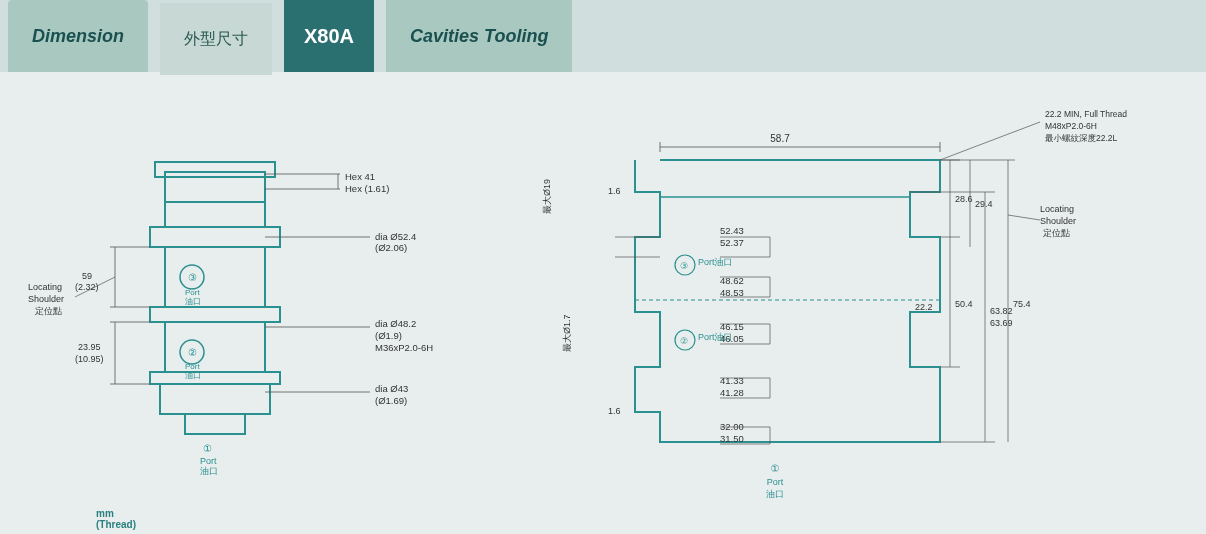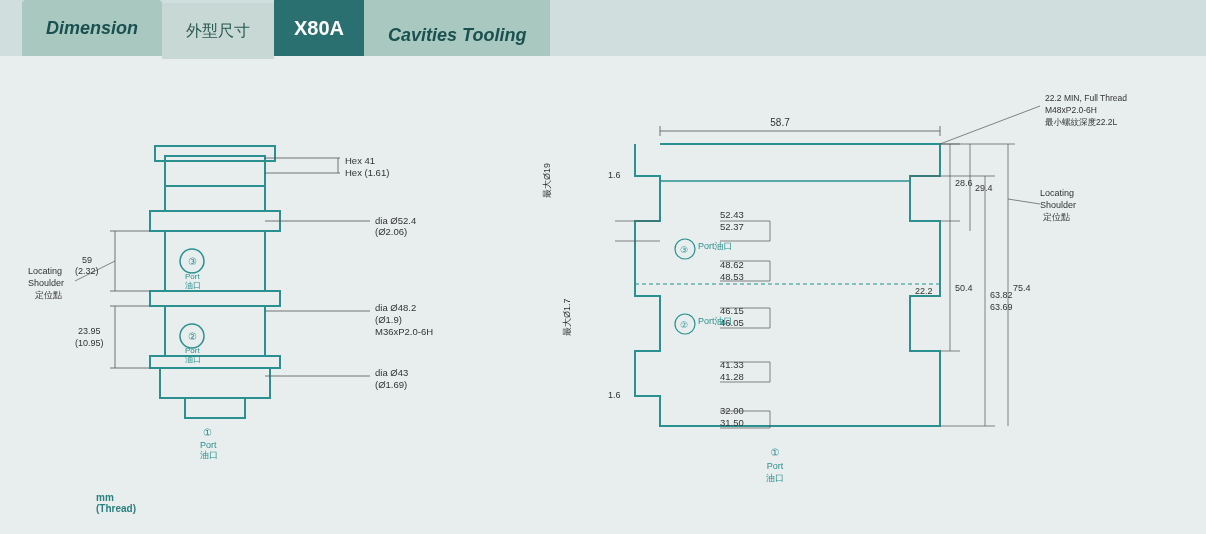--- a/index.html
+++ b/index.html
@@ -9,24 +9,24 @@
       background: #e8eded;
       font-family: Arial, sans-serif;
       overflow: hidden;
       position: relative;
     }
 
     
     .header {
       display: flex;
       align-items: center;
-      height: 56px;
+      height: 72px;
       background: #d0dede;
-      padding: 0 22px;
-      gap: 0;
+      padding: 0 8px;
+      gap: 12px;
     }
 
     .tab-dimension {
       background: #a8c8c0;
       padding: 10px 24px;
       font-style: italic;
       font-weight: bold;
       font-size: 18px;
       color: #1a5050;
       border-radius: 4px 4px 0 0;
@@ -59,21 +59,21 @@
 
     .tab-cavities {
       background: #a8c8c0;
       padding: 10px 24px;
       font-style: italic;
       font-weight: bold;
       font-size: 18px;
       color: #1a5050;
       height: 100%;
       display: flex;
-      align-items: flex-end;
+      align-items: center;
     }
 
     .tab-chinese2 {
       background: #c8d8d4;
       padding: 10px 24px;
       font-size: 14px;
       color: #2a5a50;
       height: 100%;
       display: flex;
       align-items: center;

